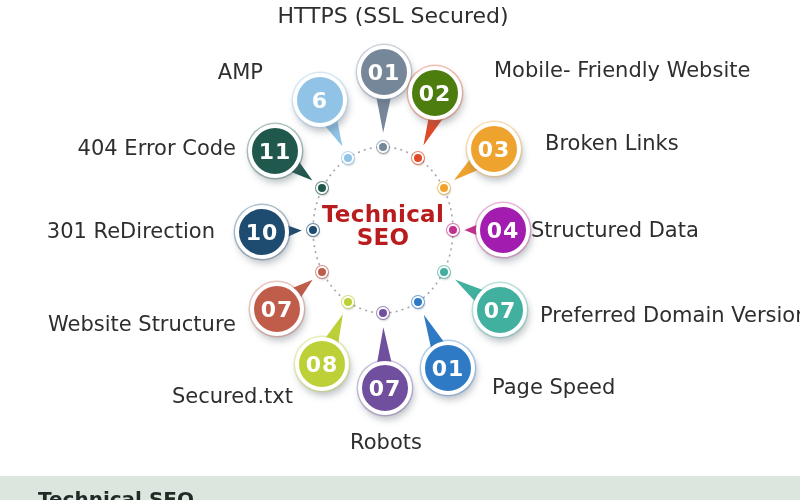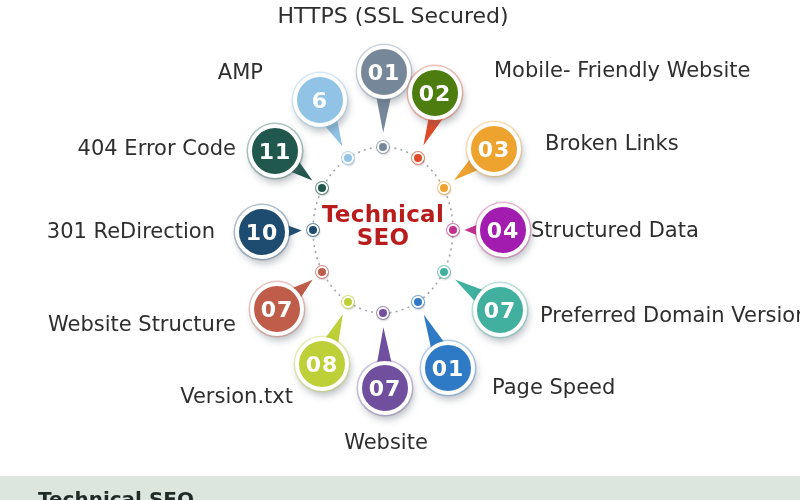--- a/index.html
+++ b/index.html
@@ -101,24 +101,24 @@
       <div class="bubble" style="left: 476px; top: 203px; background: #a21caf; box-shadow: rgba(193, 48, 142, 0.35) 0px 0px 0px 1.5px, rgba(90, 100, 110, 0.38) 2px 5px 7px;">04</div>
       <div class="item-label" style="top: 218px; left: 531px;">Structured Data</div>
       <div class="dot" style="left: 438px; top: 266px; background: rgb(65, 176, 158); box-shadow: rgba(65, 176, 158, 0.667) 0px 0px 0px 1px, rgba(0, 0, 0, 0.18) 1px 2px 2px;"></div>
       <div class="bubble" style="left: 473px; top: 283px; background: rgb(65, 176, 158); box-shadow: rgba(65, 176, 158, 0.35) 0px 0px 0px 1.5px, rgba(90, 100, 110, 0.38) 2px 5px 7px;">07</div>
       <div class="item-label" style="top: 303px; left: 540px;">Preferred Domain Version</div>
       <div class="dot" style="left: 412px; top: 296px; background: rgb(46, 122, 197); box-shadow: rgba(46, 122, 197, 0.667) 0px 0px 0px 1px, rgba(0, 0, 0, 0.18) 1px 2px 2px;"></div>
       <div class="bubble" style="left: 421px; top: 341px; background: rgb(46, 122, 197); box-shadow: rgba(46, 122, 197, 0.35) 0px 0px 0px 1.5px, rgba(90, 100, 110, 0.38) 2px 5px 7px;">01</div>
       <div class="item-label" style="top: 375px; left: 492px;">Page Speed</div>
       <div class="dot" style="left: 377px; top: 307px; background: rgb(111, 79, 158); box-shadow: rgba(111, 79, 158, 0.667) 0px 0px 0px 1px, rgba(0, 0, 0, 0.18) 1px 2px 2px;"></div>
       <div class="bubble" style="left: 358px; top: 361px; background: rgb(111, 79, 158); box-shadow: rgba(111, 79, 158, 0.35) 0px 0px 0px 1.5px, rgba(90, 100, 110, 0.38) 2px 5px 7px;">07</div>
-      <div class="item-label" style="top: 430px; left: 386px; transform: translateX(-50%);">Website</div>
+      <div class="item-label" style="top: 430px; left: 386px; transform: translateX(-50%);">Robots</div>
       <div class="dot" style="left: 342px; top: 296px; background: rgb(189, 208, 55); box-shadow: rgba(189, 208, 55, 0.667) 0px 0px 0px 1px, rgba(0, 0, 0, 0.18) 1px 2px 2px;"></div>
       <div class="bubble" style="left: 295px; top: 337px; background: rgb(189, 208, 55); box-shadow: rgba(189, 208, 55, 0.35) 0px 0px 0px 1.5px, rgba(90, 100, 110, 0.38) 2px 5px 7px; text-align: center;">08</div>
-      <div class="item-label" style="top: 384px; right: 507px;">Version.txt</div>
+      <div class="item-label" style="top: 384px; right: 507px;">Secured.txt</div>
       <div class="dot" style="left: 316px; top: 266px; background: rgb(192, 92, 74); box-shadow: rgba(192, 92, 74, 0.667) 0px 0px 0px 1px, rgba(0, 0, 0, 0.18) 1px 2px 2px;"></div>
       <div class="bubble" style="left: 250px; top: 282px; background: rgb(192, 92, 74); box-shadow: rgba(192, 92, 74, 0.35) 0px 0px 0px 1.5px, rgba(90, 100, 110, 0.38) 2px 5px 7px;">07</div>
       <div class="item-label" style="top: 312px; right: 564px;">Website Structure</div>
       <div class="dot" style="left: 307px; top: 224px; background: rgb(30, 75, 112); box-shadow: rgba(30, 75, 112, 0.667) 0px 0px 0px 1px, rgba(0, 0, 0, 0.18) 1px 2px 2px;"></div>
       <div class="bubble" style="left: 235px; top: 205px; background: rgb(30, 75, 112); box-shadow: rgba(30, 75, 112, 0.35) 0px 0px 0px 1.5px, rgba(90, 100, 110, 0.38) 2px 5px 7px;">10</div>
       <div class="item-label" style="top: 219px; right: 585px; text-align: center;">301 ReDirection</div>
       <div class="dot" style="left: 316px; top: 182px; background: rgb(32, 88, 77); box-shadow: rgba(32, 88, 77, 0.667) 0px 0px 0px 1px, rgba(0, 0, 0, 0.18) 1px 2px 2px;"></div>
       <div class="bubble" style="left: 248px; top: 124px; background: rgb(32, 88, 77); box-shadow: rgba(32, 88, 77, 0.35) 0px 0px 0px 1.5px, rgba(90, 100, 110, 0.38) 2px 5px 7px;">11</div>
       <div class="item-label" style="top: 136px; right: 564px;">404 Error Code</div>
       <div class="dot" style="left: 342px; top: 152px; background: rgb(144, 195, 230); box-shadow: rgba(144, 195, 230, 0.667) 0px 0px 0px 1px, rgba(0, 0, 0, 0.18) 1px 2px 2px;"></div>

